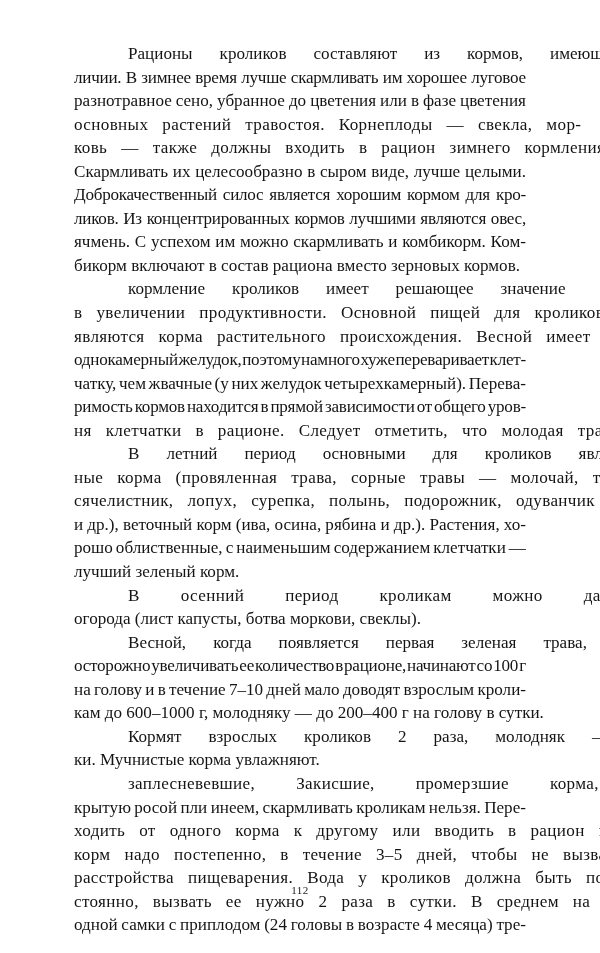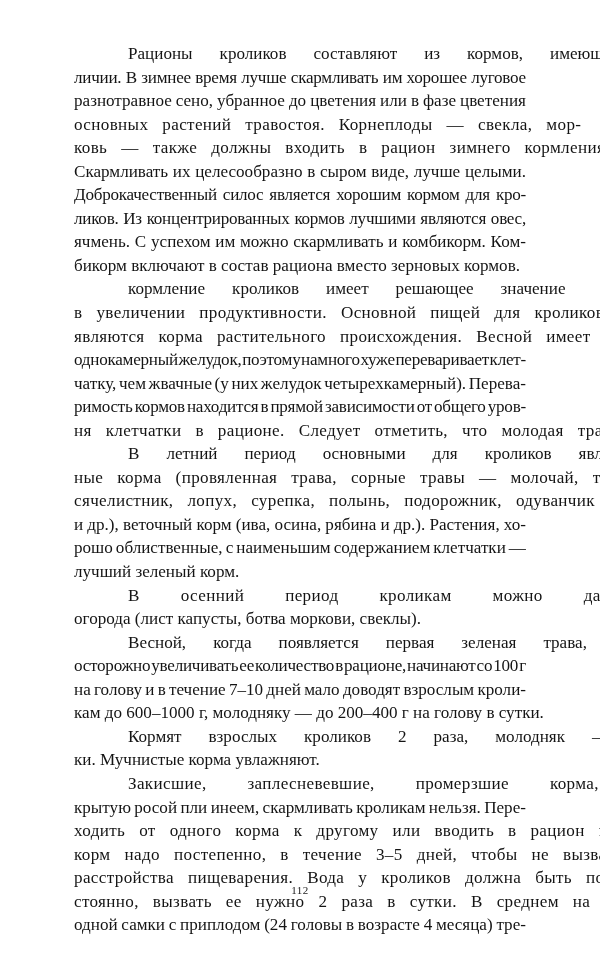--- a/index.html
+++ b/index.html
@@ -368,22 +368,22 @@
           <span>молодняк</span>
           <span>—</span>
         </div>
       <div class="ln last">
         <span>ки. Мучнистые корма увлажняют.</span>
       </div>
     </div>
 
     <div>
       <div class="ln j indent wide">
+          <span>заплесневевшие,</span>
           <span>Закисшие,</span>
-          <span>заплесневевшие,</span>
           <span>промерзшие</span>
           <span>корма,</span>
           <span>траву,</span>
         </div>
       <div class="ln j">
           <span>крытую</span>
           <span>росой</span>
           <span>пли</span>
           <span>инеем,</span>
           <span>скармливать</span>

